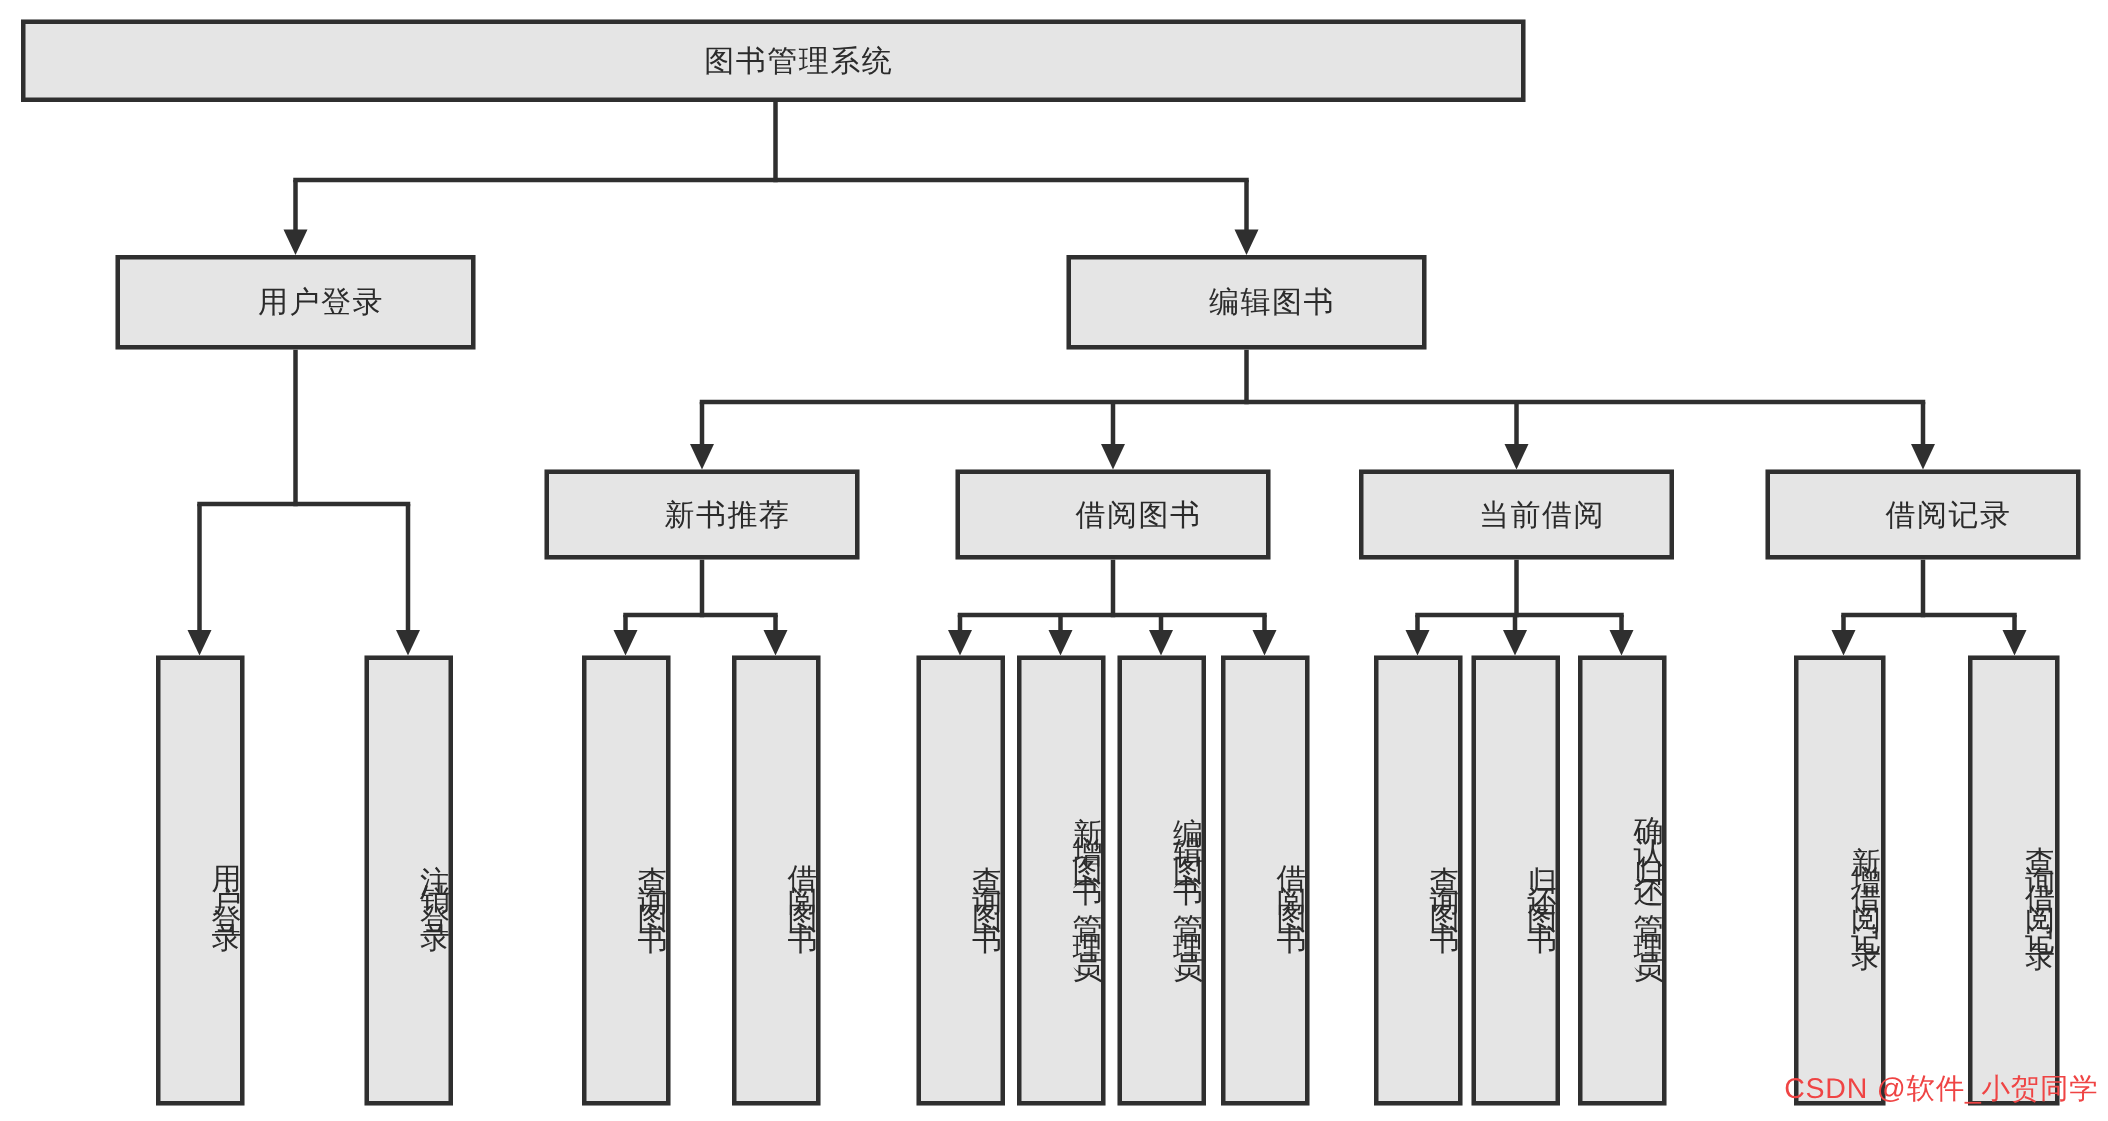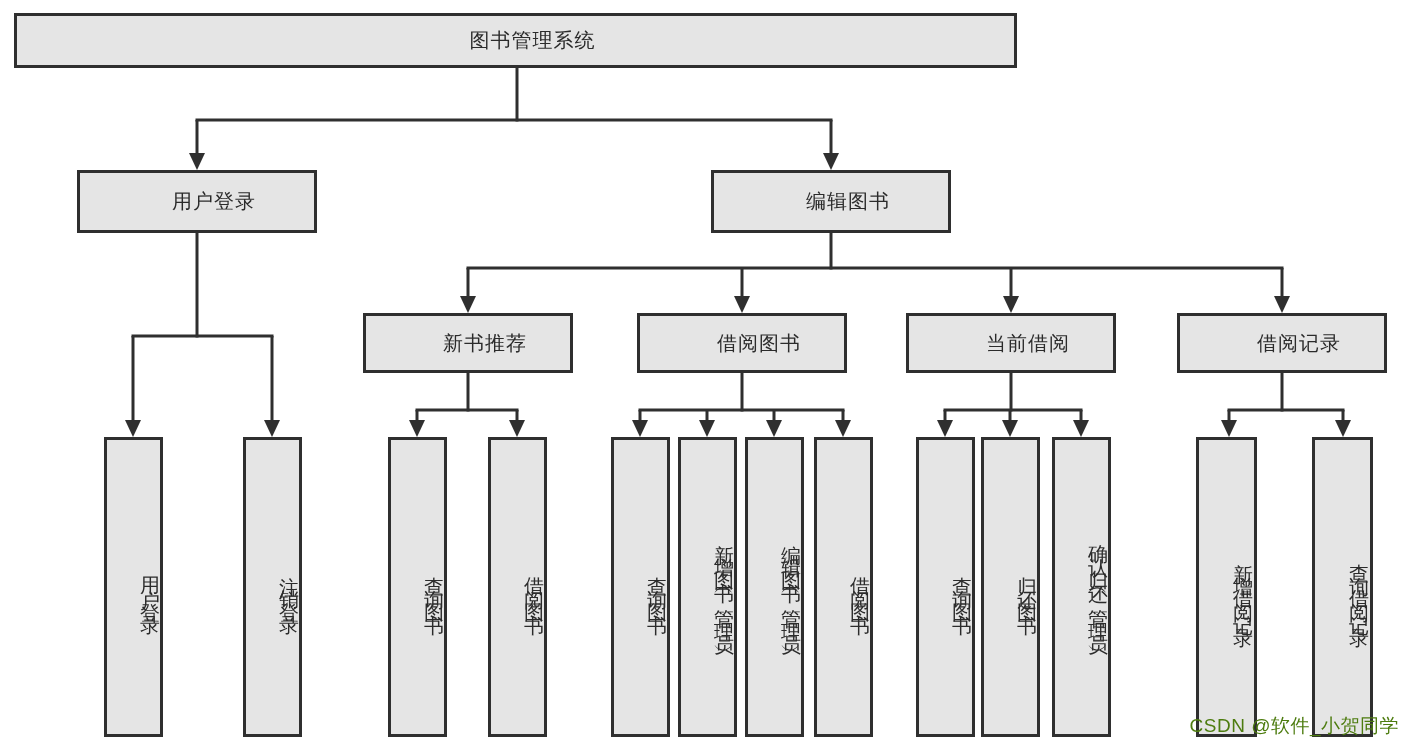--- a/index.html
+++ b/index.html
@@ -171,15 +171,15 @@
     <span class="lbl">确认归还（管理员）</span>
   </div>
 
   <div class="box v" style="left:1196px;width:61px">
     <span class="lbl">新增借阅记录</span>
   </div>
   <div class="box v" style="left:1312px;width:61px">
     <span class="lbl">查询借阅记录</span>
   </div>
 
-  <div class="watermark" style="color: #4d7c0f;">CSDN @软件_小贺同学</div>
+  <div class="watermark" style="color: #ef4444;">CSDN @软件_小贺同学</div>
 
 </div>
 
 </body></html>

